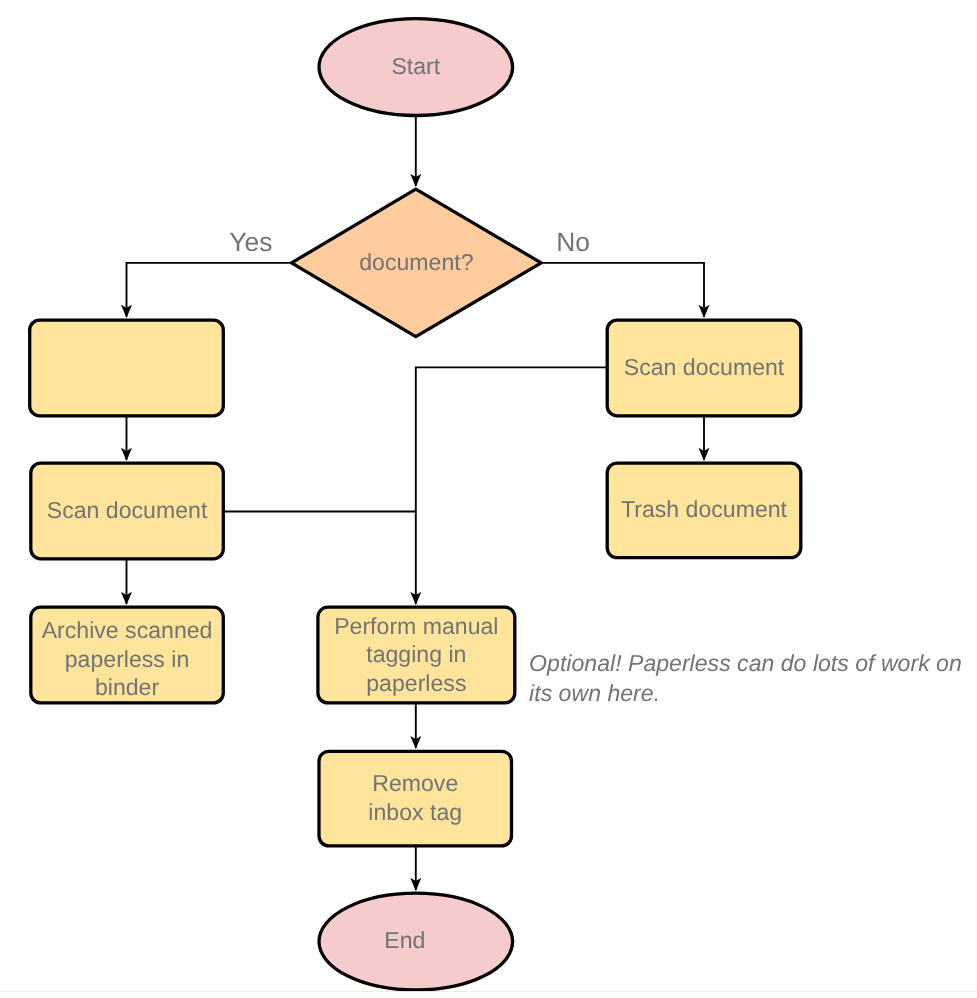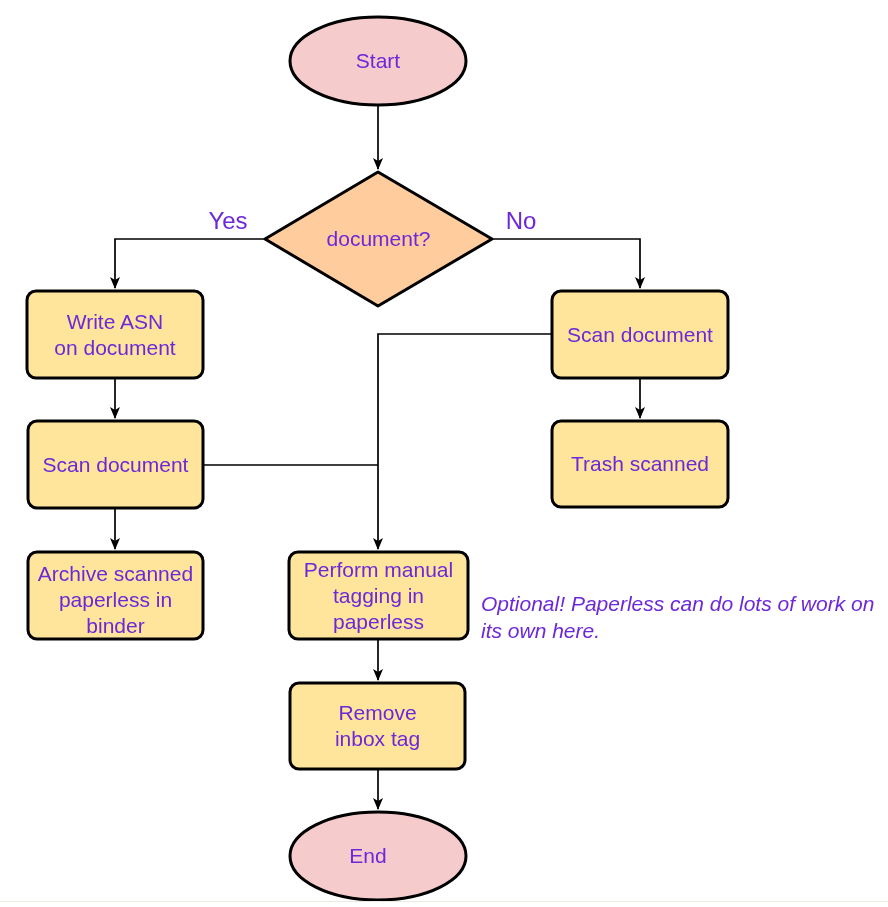--- a/index.html
+++ b/index.html
@@ -2,21 +2,21 @@
 <html><head>
 <meta charset="utf-8">
 <style>
   html, body { margin: 0; padding: 0; background: #ffffff; }
   .canvas {
     position: relative;
     width: 888px;
     height: 907px;
     background: #ffffff;
     font-family: "Liberation Sans", sans-serif;
-    color: #6d28d9;
+    color: #737373;
     overflow: hidden;
   }
   .canvas svg { position: absolute; left: 0; top: 0; }
   .node-label {
     position: absolute;
     display: flex;
     flex-direction: column;
     align-items: center;
     justify-content: center;
     text-align: center;
@@ -87,41 +87,37 @@
   </svg>
 
   <div class="node-label" style="left:290px;top:17px;width:176px;height:88px;">
     <div>Start</div>
   </div>
 
   <div class="node-label" style="left:265px;top:172px;width:227px;height:134px;">
     <div>document?</div>
   </div>
 
-  <div class="node-label" style="left:27px;top:291px;width:176px;height:87px;">
-    <div>Write ASN</div>
-    <div>on document</div>
-  </div>
 
   <div class="node-label" style="left:28px;top:421px;width:175px;height:87px;">
     <div>Scan document</div>
   </div>
 
   <div class="node-label" style="left:28px;top:552px;width:175px;height:96px;">
     <div>Archive scanned</div>
     <div>paperless in</div>
     <div>binder</div>
   </div>
 
   <div class="node-label" style="left:552px;top:291px;width:176px;height:87px;">
     <div>Scan document</div>
   </div>
 
   <div class="node-label" style="left:552px;top:421px;width:176px;height:86px;">
-    <div>Trash scanned</div>
+    <div>Trash document</div>
   </div>
 
   <div class="node-label" style="left:289px;top:552px;width:179px;height:87px;">
     <div>Perform manual</div>
     <div>tagging in</div>
     <div>paperless</div>
   </div>
 
   <div class="node-label" style="left:290px;top:683px;width:175px;height:86px;justify-content:center;">
     <div>Remove</div>

